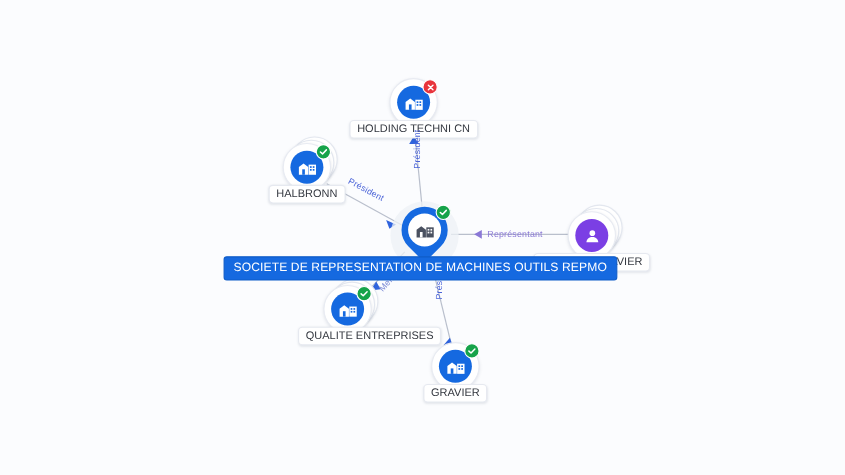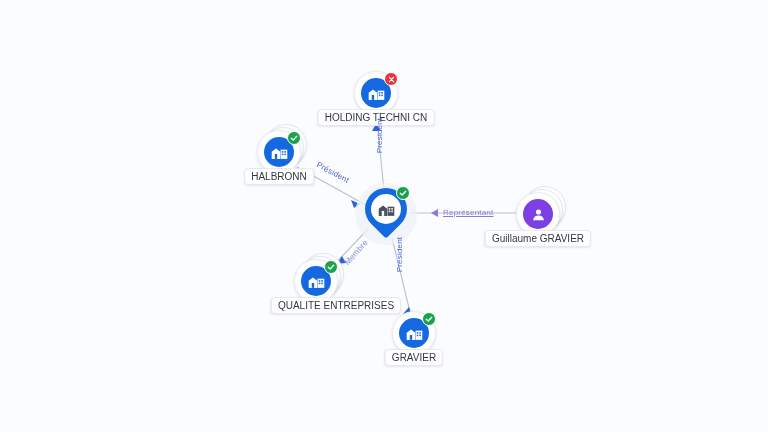--- a/index.html
+++ b/index.html
@@ -173,21 +173,21 @@
   .edge-label {
     position: absolute;
     font-size: 8px;
     line-height: 9px;
     white-space: nowrap;
     transform-origin: center center;
     color: #4a63d8;
     letter-spacing: .2px;
     z-index: 6;
   }
-  .edge-label.purple { color: #8a78d6; text-decoration: underline; }
+  .edge-label.purple { color: #8a78d6; }
   .edge-label.dim    { color: #7f8dd6; }
 </style>
 </head>
 <body>
 
 <div id="graph-canvas">
 
   <svg class="edge-layer" viewBox="0 0 768 432">
 
     <line x1="377" y1="120" x2="384" y2="191" stroke="#b9bfcc" stroke-width="1.1"></line>
@@ -351,14 +351,15 @@
         </div>
         <div class="badge ok">
           <svg width="8" height="8" viewBox="0 0 10 10">
             <path d="M1.6 5.2 L4 7.4 L8.4 2.8" stroke="#ffffff" stroke-width="1.7" fill="none" stroke-linecap="round" stroke-linejoin="round"></path>
           </svg>
         </div>
       </div>
     </div>
   </div>
 
+  <div class="selected-banner" style="left:382px; top:233px;">SOCIETE DE REPRESENTATION DE MACHINES OUTILS REPMO</div>
 
 </div>
 
 </body></html>

